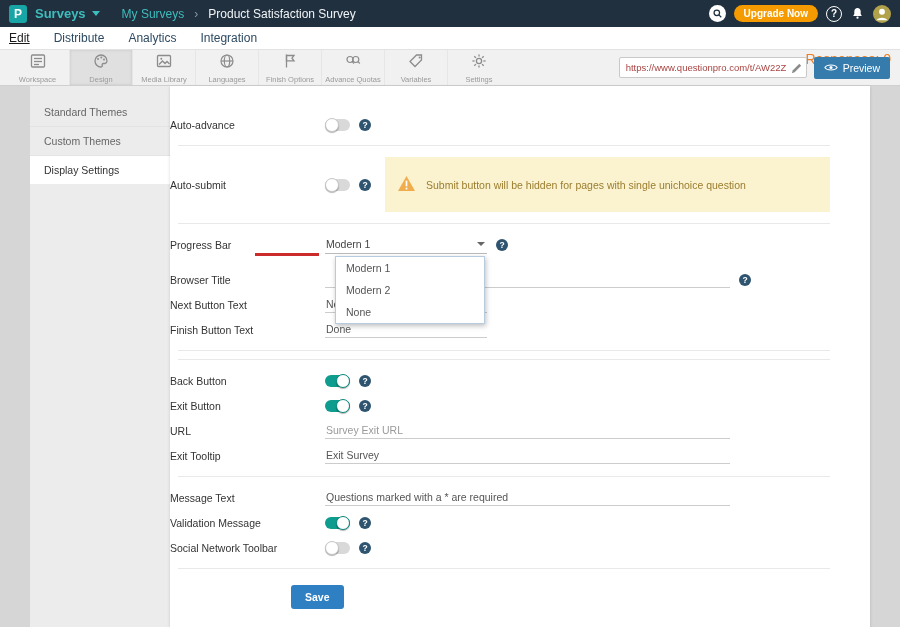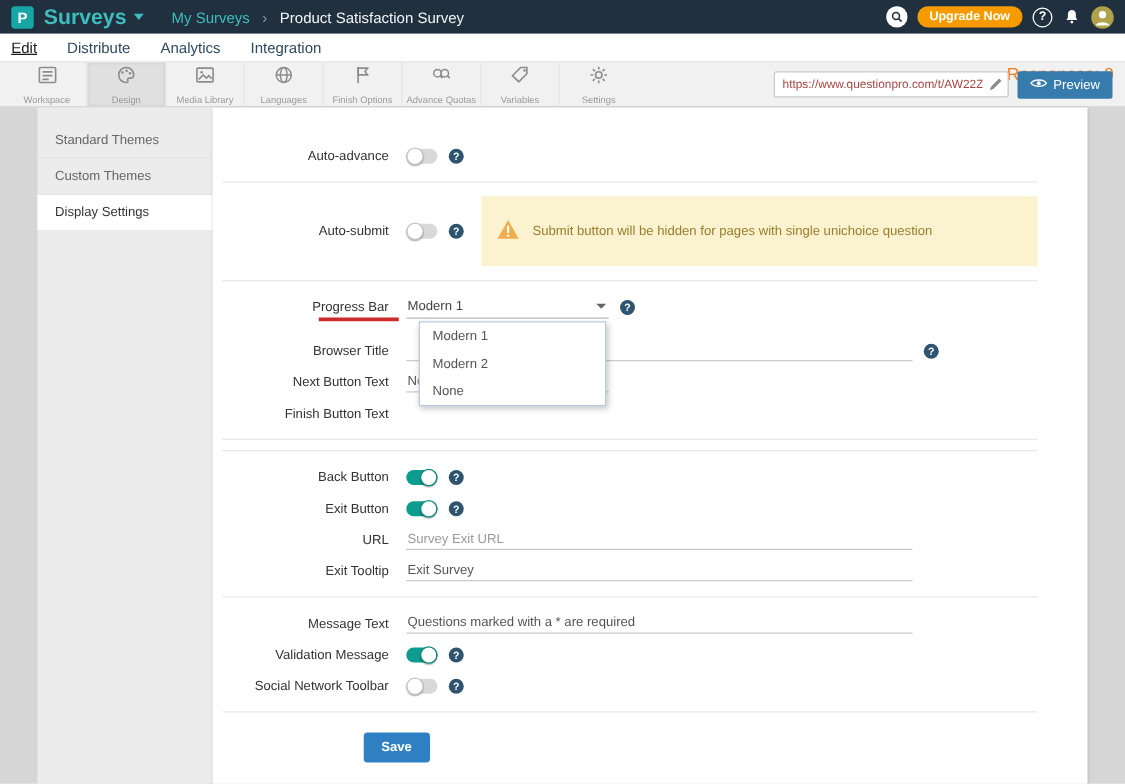--- a/index.html
+++ b/index.html
@@ -4,21 +4,21 @@
 <style>
   * { box-sizing: border-box; margin: 0; padding: 0; }
   html,body { width:900px; height:627px; overflow:hidden; }
   body { font-family:"Liberation Sans", sans-serif; background:#d6d6d6; }
 
   
   .topbar { height:27px; background:#20303f; display:flex; align-items:center; padding:0 9px; gap:8px; }
   .logo { width:18px; height:18px; background:#17a5a5; border-radius:3px; color:#fff; font-size:12px; font-weight:bold;
           display:flex; align-items:center; justify-content:center; cursor:pointer; }
   .product-menu { display:flex; align-items:center; gap:6px; margin-right:14px; cursor:pointer; }
-  .product-label { color:#3dbdbd; font-size:17px; font-weight:bold; }
+  .product-label { color:#3dbdbd; font-size:13px; font-weight:bold; }
   .caret { width:0; height:0; border-left:4px solid transparent; border-right:4px solid transparent;
            border-top:5px solid currentColor; display:inline-block; }
   .caret-teal { color:#3dbdbd; }
   .caret-dark { color:#666; border-top-width:4px; }
   .crumb-link { color:#3dbdbd; font-size:12px; cursor:pointer; }
   .crumb-sep { color:#8b98a5; font-size:12px; margin:0 2px; }
   .crumb-current { color:#f2f5f7; font-size:12px; }
   .tb-spacer { flex:1; }
   .tb-icon { display:flex; align-items:center; justify-content:center; cursor:pointer; }
   .search-circle { width:17px; height:17px; border-radius:50%; background:#fff; }
@@ -50,21 +50,21 @@
                  align-items:center; gap:5px; padding:0 10px; font-family:"Liberation Sans",sans-serif; font-size:10.5px; cursor:pointer; }
 
   
   .main-wrap { display:flex; margin:0 30px; height:582px; }
   .sidebar { width:140px; background:#ececec; padding-top:12px; flex:0 0 auto; }
   .side-item { padding:8px 14px; font-size:10.5px; color:#666; cursor:pointer; border-bottom:1px solid #e4e4e4; }
   .side-item.active { background:#ffffff; color:#333; border-bottom:none; }
   .content { flex:1; background:#ffffff; box-shadow:0 1px 3px rgba(0,0,0,.15); padding-top:26px; position:relative; }
 
   .row { display:flex; align-items:center; min-height:25px; padding:3px 40px 3px 0; }
-  .label { width:155px; padding-right:14px; text-align:right; font-size:10.5px; color:#333; flex:0 0 auto; position:relative; }
+  .label { width:155px; padding-right:14px; text-align:left; font-size:10.5px; color:#333; flex:0 0 auto; position:relative; }
   .red-underline { position:absolute; right:6px; bottom:-5px; width:64px; height:3px; background:#cc2b2b; }
   .divider { border-top:1px solid #e9e9e9; margin:8px 40px 8px 8px; }
 
   .toggle { width:25px; height:12px; border-radius:7px; background:#d9d9d9; position:relative; display:inline-block;
             flex:0 0 auto; cursor:pointer; }
   .toggle .knob { position:absolute; left:0; top:-1px; width:14px; height:14px; background:#fff; border:1px solid #c6c6c6;
                   border-radius:50%; box-shadow:0 1px 1px rgba(0,0,0,.3); }
   .toggle.on { background:#0e9c8e; }
   .toggle.on .knob { left:auto; right:0; border-color:#0b887c; }
 
@@ -296,20 +296,21 @@
       <span class="qmark"></span>
     </div>
 
     <div class="row">
       <span class="label">Next Button Text</span>
       <input class="line-input short" value="Next" style="">
     </div>
 
     <div class="row">
       <span class="label">Finish Button Text</span>
+      <input class="line-input short" value="Done" style="">
     </div>
 
     <div class="divider"></div>
 
 
     <div class="divider"></div>
 
     <div class="row">
       <span class="label">Back Button</span>
       <span class="toggle on">

